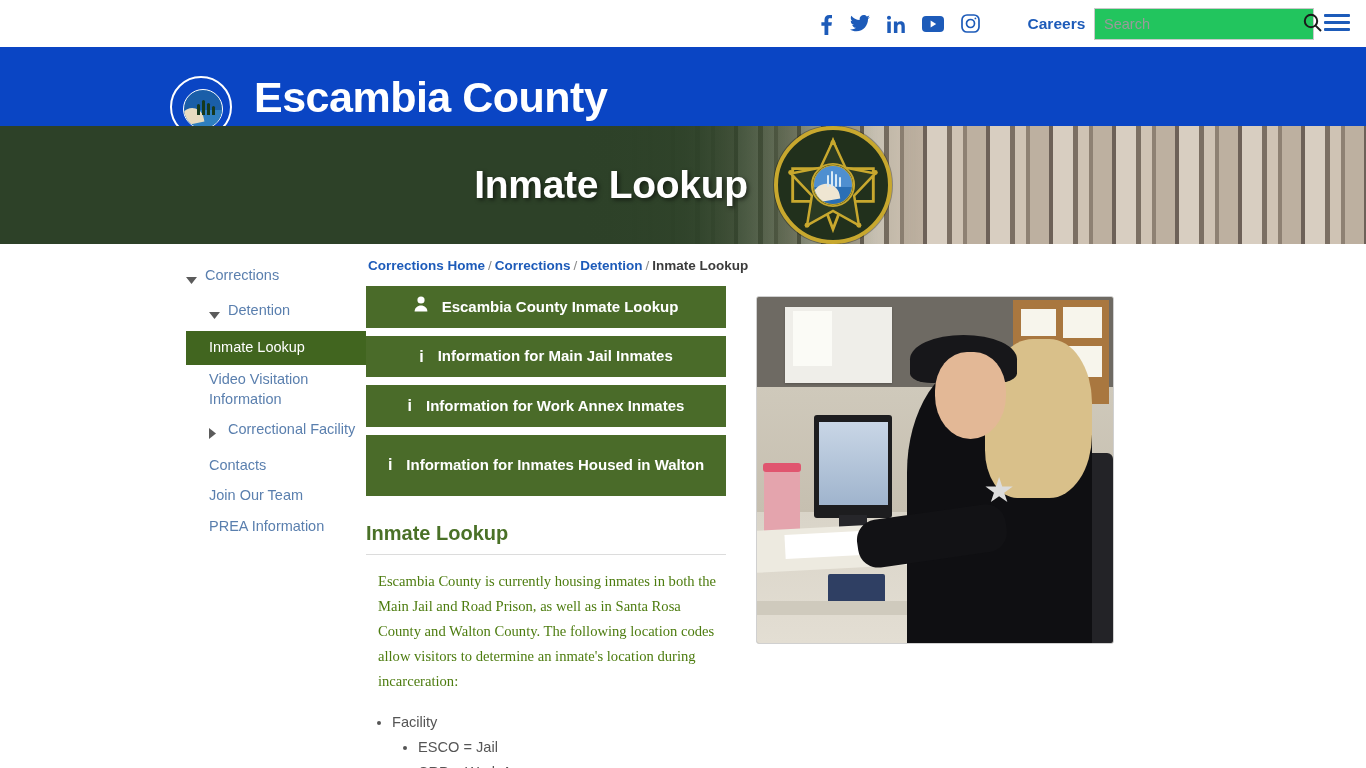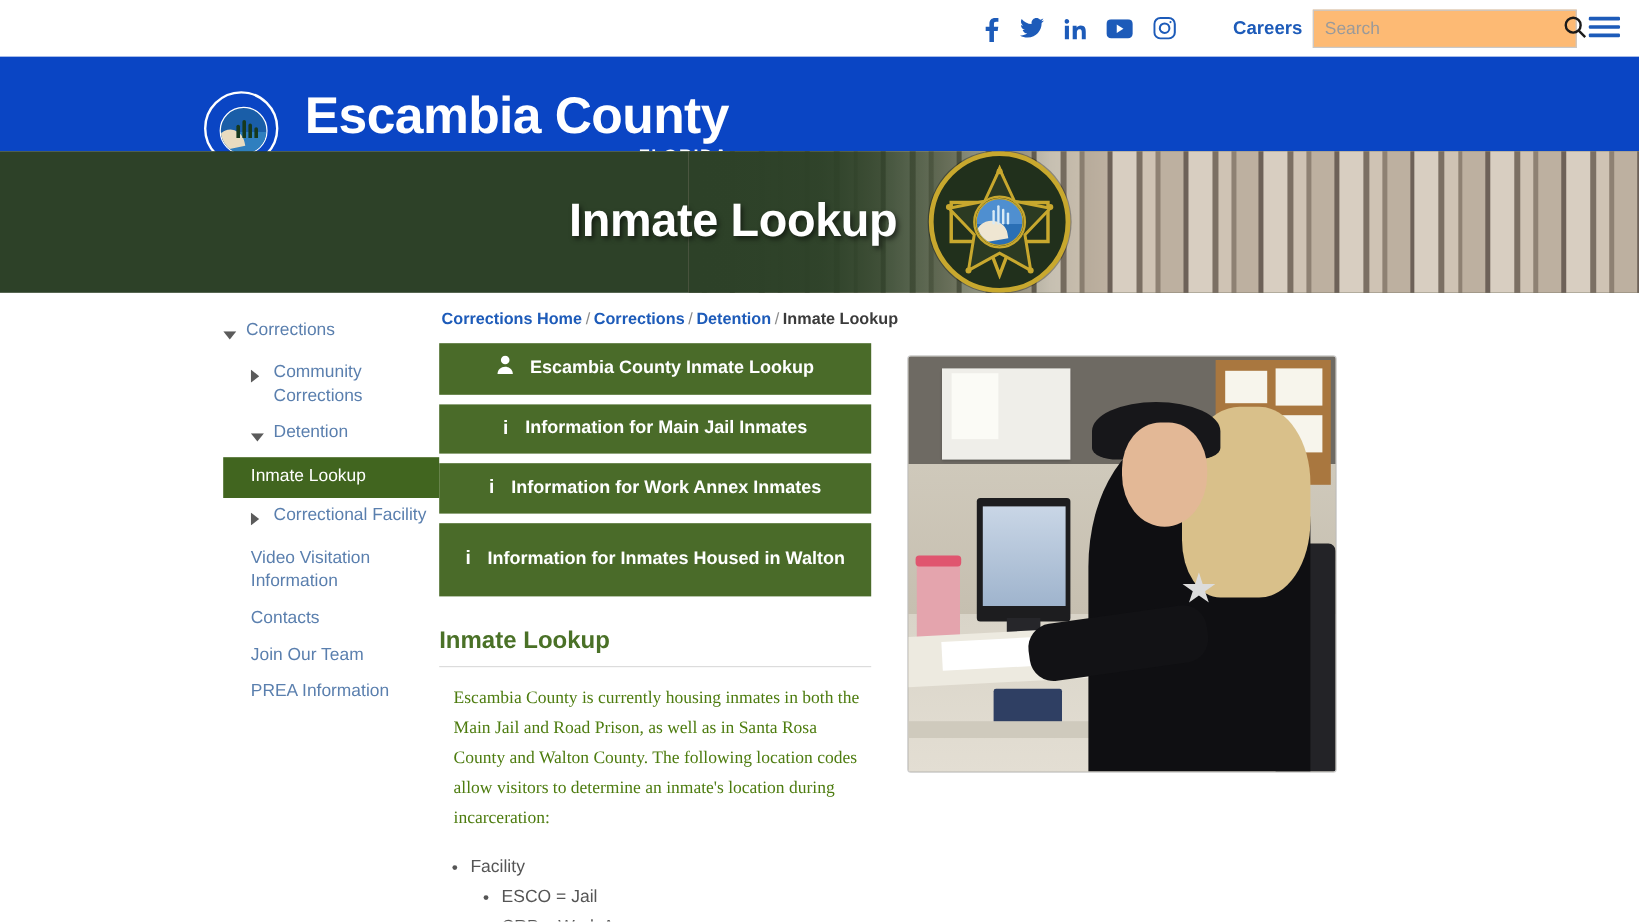--- a/index.html
+++ b/index.html
@@ -19,21 +19,21 @@
   }
   .social-row { display:flex; align-items:center; gap:17px; margin-right:48px; }
   .soc { color:#1d5bb9; display:inline-flex; align-items:center; justify-content:center; cursor:pointer; }
   .soc svg { display:block; }
   .util-links { display:flex; align-items:center; gap:19px; margin-right:24px; }
   .util-links a {
     color:#1d5bb9; text-decoration:none; font-weight:bold; font-size:15.5px;
   }
   .search-wrap {
     position:absolute; right:52px; top:8px;
-    width:220px; height:32px; border:1px solid #c9c9c9; background:#fdba74;
+    width:220px; height:32px; border:1px solid #c9c9c9; background:#22c55e;
     display:flex; align-items:center;
   }
   .search-wrap input {
     border:0; outline:0; background:transparent; flex:1;
     font-family:"Liberation Sans", sans-serif; font-size:14.5px; color:#555;
     padding:0 6px 0 9px;
   }
   .search-wrap input::placeholder { color:#9a9a9a; }
   .search-btn { width:34px; height:30px; display:flex; align-items:center; justify-content:center; background:transparent; border:0; cursor:pointer; }
   .hamburger { position:absolute; right:16px; top:14px; width:26px; cursor:pointer; }
@@ -307,53 +307,45 @@
 
       <li class="nav-item lvl1">
         <span class="caret">
           <svg width="11" height="8" viewBox="0 0 11 8">
               <polygon points="0,0 11,0 5.5,7" fill="#5b5b5b"></polygon>
             </svg>
         </span>
         <span class="nav-label">Corrections</span>
       </li>
 
+
+      <li class="nav-item lvl2">
+        <span class="caret">
+          <svg width="11" height="8" viewBox="0 0 11 8">
+              <polygon points="0,0 11,0 5.5,7" fill="#5b5b5b"></polygon>
+            </svg>
+        </span>
+        <span class="nav-label">Detention</span>
+      </li>
+
+      <li class="nav-item active">
+        <span class="nav-label">Inmate Lookup</span>
+      </li>
+
+      <li class="nav-item noarrow" style="width:160px">
+        <span class="nav-label">Video Visitation Information</span>
+      </li>
+
       <li class="nav-item lvl2">
         <span class="caret">
           <svg width="8" height="11" viewBox="0 0 8 11">
               <polygon points="0,0 0,11 7,5.5" fill="#5b5b5b"></polygon>
             </svg>
         </span>
-        <span class="nav-label">Community Corrections</span>
-      </li>
-
-      <li class="nav-item lvl2">
-        <span class="caret">
-          <svg width="11" height="8" viewBox="0 0 11 8">
-              <polygon points="0,0 11,0 5.5,7" fill="#5b5b5b"></polygon>
-            </svg>
-        </span>
-        <span class="nav-label">Detention</span>
-      </li>
-
-      <li class="nav-item active">
-        <span class="nav-label">Inmate Lookup</span>
-      </li>
-
-      <li class="nav-item lvl2">
-        <span class="caret">
-          <svg width="8" height="11" viewBox="0 0 8 11">
-              <polygon points="0,0 0,11 7,5.5" fill="#5b5b5b"></polygon>
-            </svg>
-        </span>
         <span class="nav-label">Correctional Facility</span>
-      </li>
-
-      <li class="nav-item noarrow" style="width:160px">
-        <span class="nav-label">Video Visitation Information</span>
       </li>
 
 
       <li class="nav-item noarrow">
         <span class="nav-label">Contacts</span>
       </li>
 
       <li class="nav-item noarrow">
         <span class="nav-label">Join Our Team</span>
       </li>

